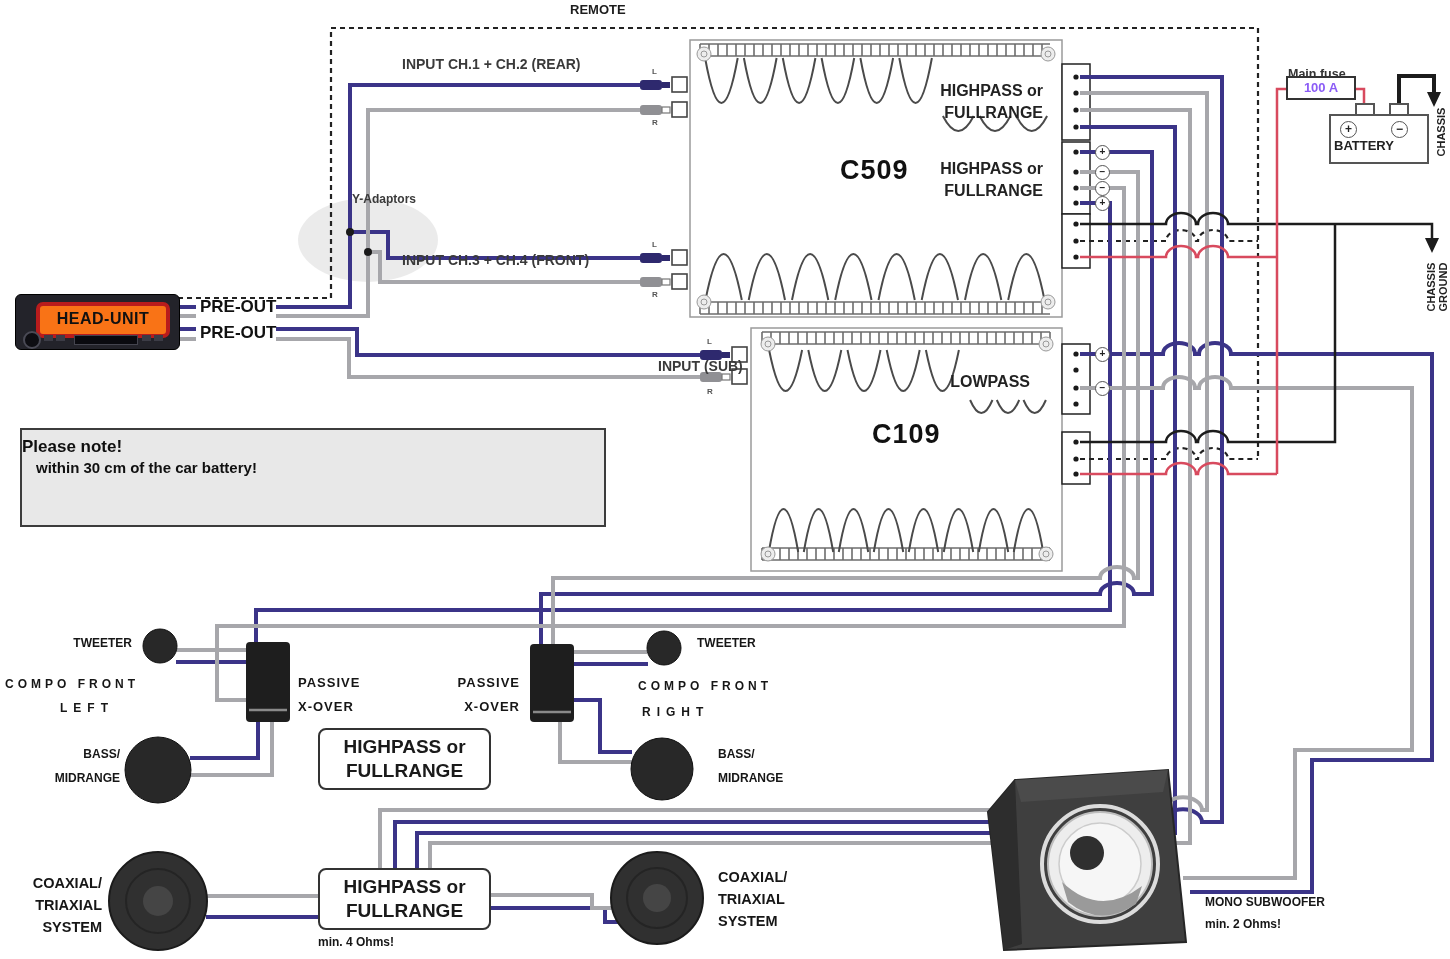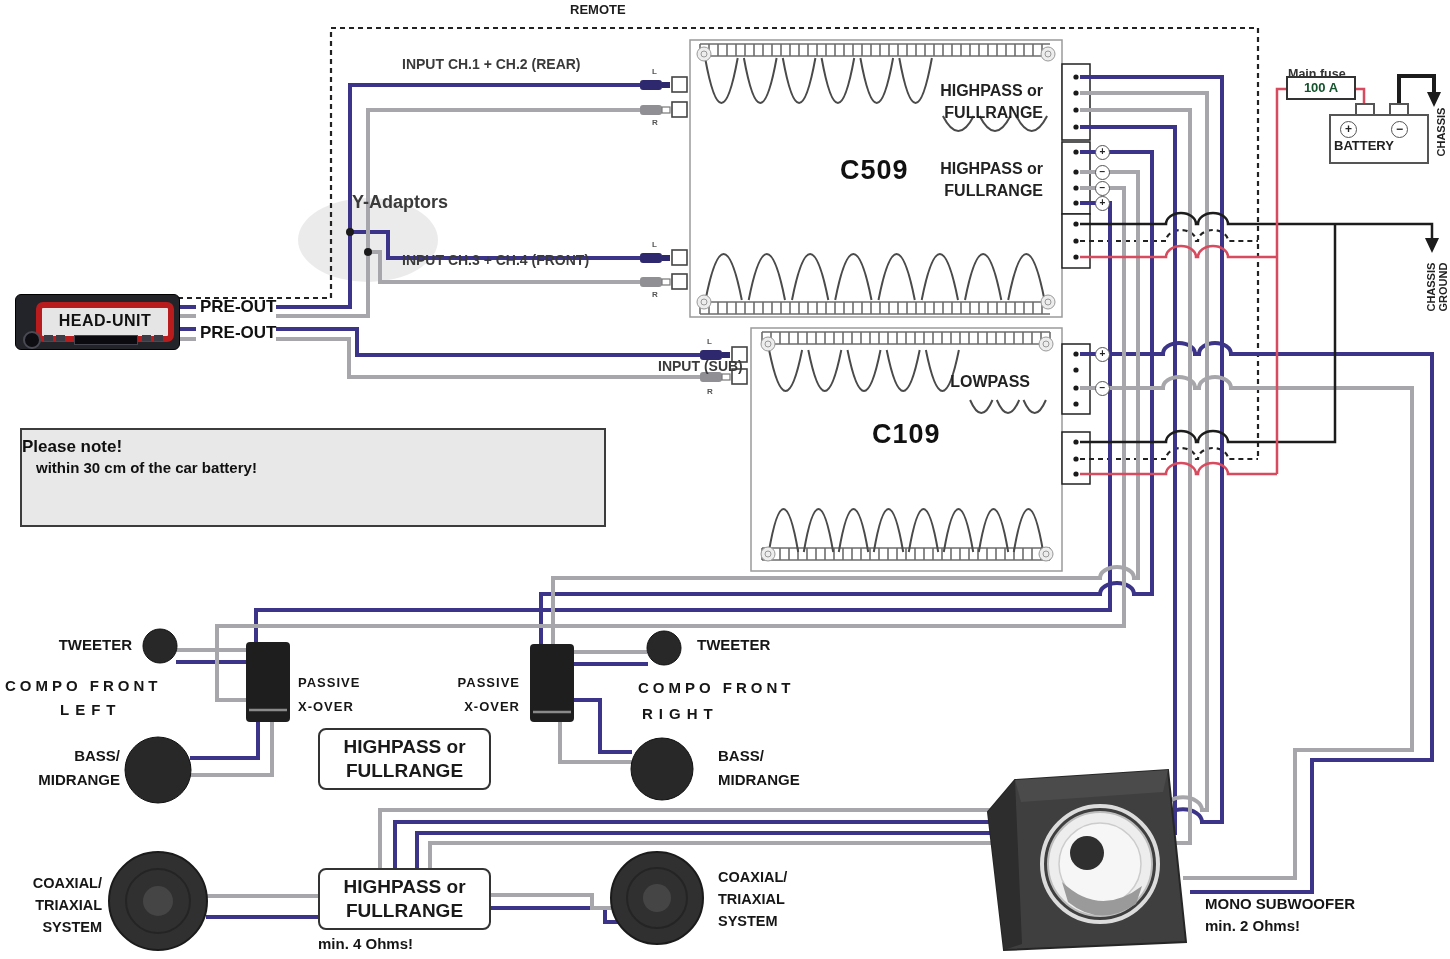--- a/index.html
+++ b/index.html
@@ -7,37 +7,37 @@
          font-family:"Liberation Sans",sans-serif;}
   #wires{position:absolute;left:0;top:0;z-index:1;}
   .lbl{position:absolute;z-index:3;color:#1d1d1d;white-space:nowrap;line-height:1.1;}
   .b{font-weight:bold;}
   .ctr{text-align:left;}
   .rgt{text-align:right;}
   .amp-name{font-size:27px;font-weight:bold;letter-spacing:1px;color:#111;}
   .mode{font-size:16px;font-weight:bold;color:#222;}
   .inlbl{font-size:14px;font-weight:600;color:#3a3a3a;}
   .preout{font-size:17px;font-weight:bold;color:#111;}
-  .spk{font-size:15px;font-weight:bold;color:#161616;}
+  .spk{font-size:12px;font-weight:bold;color:#161616;}
   .tiny{font-size:8px;font-weight:600;color:#555;}
   .rot{transform:rotate(-90deg);transform-origin:center center;font-size:11px;font-weight:bold;color:#222;text-align:center;}
   .modebox{position:absolute;z-index:2;background:#fff;border:2px solid #333;border-radius:8px;
            display:flex;flex-direction:column;justify-content:center;align-items:center;
            font-weight:bold;font-size:19px;color:#1a1a1a;line-height:1.25;}
   .notebox{position:absolute;z-index:3;left:20px;top:428px;width:582px;height:81px;
            background:#e8e8e8;border:2px solid #3c3c3c;padding:7px 0;font-size:15px;color:#101010;}
   .notebox .title{font-size:17px;font-weight:bold;margin-bottom:2px;}
   .note-line{white-space:pre-wrap;margin-top:1px;}
   .note-line .blt{font-size:11px;vertical-align:1px;margin-right:6px;}
   .fusebox{position:absolute;z-index:3;left:1286px;top:76px;width:66px;height:20px;background:#fff;
-           border:2px solid #333;text-align:center;font-size:13px;font-weight:bold;line-height:20px;color:#14532d;}
+           border:2px solid #333;text-align:center;font-size:13px;font-weight:bold;line-height:20px;color:#8b5cf6;}
   .headunit{position:absolute;z-index:2;left:15px;top:294px;width:163px;height:54px;background:#23232a;
             border:1px solid #000;border-radius:6px;}
-  .headunit .face{position:absolute;left:20px;top:7px;width:126px;height:28px;background:#e5e5e5;
-                  border:6px solid #b91c1c;border-radius:7px;text-align:center;font-weight:bold;
+  .headunit .face{position:absolute;left:20px;top:7px;width:126px;height:28px;background:#f97316;
+                  border:4px solid #b91c1c;border-radius:7px;text-align:center;font-weight:bold;
                   font-size:16px;line-height:26px;color:#111;letter-spacing:0.5px;}
   .headunit .knob{position:absolute;left:7px;top:36px;width:14px;height:14px;border-radius:50%;
                   background:#0d0d12;border:2px solid #4a4a55;}
   .headunit .slot{position:absolute;left:58px;top:40px;width:62px;height:8px;background:#0a0a0f;border:1px solid #44444e;}
   .headunit .btn{position:absolute;width:9px;height:6px;background:#3c3c46;}
   .sym{position:absolute;z-index:3;width:13px;height:13px;border:1.5px solid #555;border-radius:50%;
        background:#fff;text-align:center;font-size:10px;line-height:12px;font-weight:bold;color:#222;}
   .bsym{width:15px;height:15px;font-size:12px;line-height:14px;border-color:#555;}
 </style>
 </head>
@@ -254,21 +254,21 @@
 
     <g fill="#ffffff" stroke="#555" stroke-width="2">
       <rect x="1356" y="104" width="18" height="12"></rect>
       <rect x="1390" y="104" width="18" height="12"></rect>
       <rect x="1330" y="115" width="98" height="48"></rect>
     </g>
   </svg>
 
   <div class="lbl b ctr" style="left:570px;top:3px;width:74px;font-size:13px;">REMOTE</div>
   <div class="lbl inlbl ctr" style="left:402px;top:57px;width:190px;">INPUT CH.1 + CH.2 (REAR)</div>
-  <div class="lbl inlbl" style="left:352px;top:193px;font-size:18px;">Y-Adaptors</div>
+  <div class="lbl inlbl" style="left:352px;top:193px;font-size:12px;">Y-Adaptors</div>
   <div class="lbl inlbl ctr" style="left:402px;top:233px;width:190px;margin-top:20px;">INPUT CH.3 + CH.4 (FRONT)</div>
   <div class="lbl inlbl ctr" style="left:658px;top:359px;width:150px;">INPUT (SUB)</div>
   <div class="lbl preout" style="left:200px;top:298px;">PRE-OUT</div>
   <div class="lbl preout" style="left:200px;top:324px;">PRE-OUT</div>
 
   <div class="lbl tiny" style="left:652px;top:68px;">L</div>
   <div class="lbl tiny" style="left:652px;top:119px;">R</div>
   <div class="lbl tiny" style="left:652px;top:241px;">L</div>
   <div class="lbl tiny" style="left:652px;top:291px;">R</div>
   <div class="lbl tiny" style="left:707px;top:338px;">L</div>

